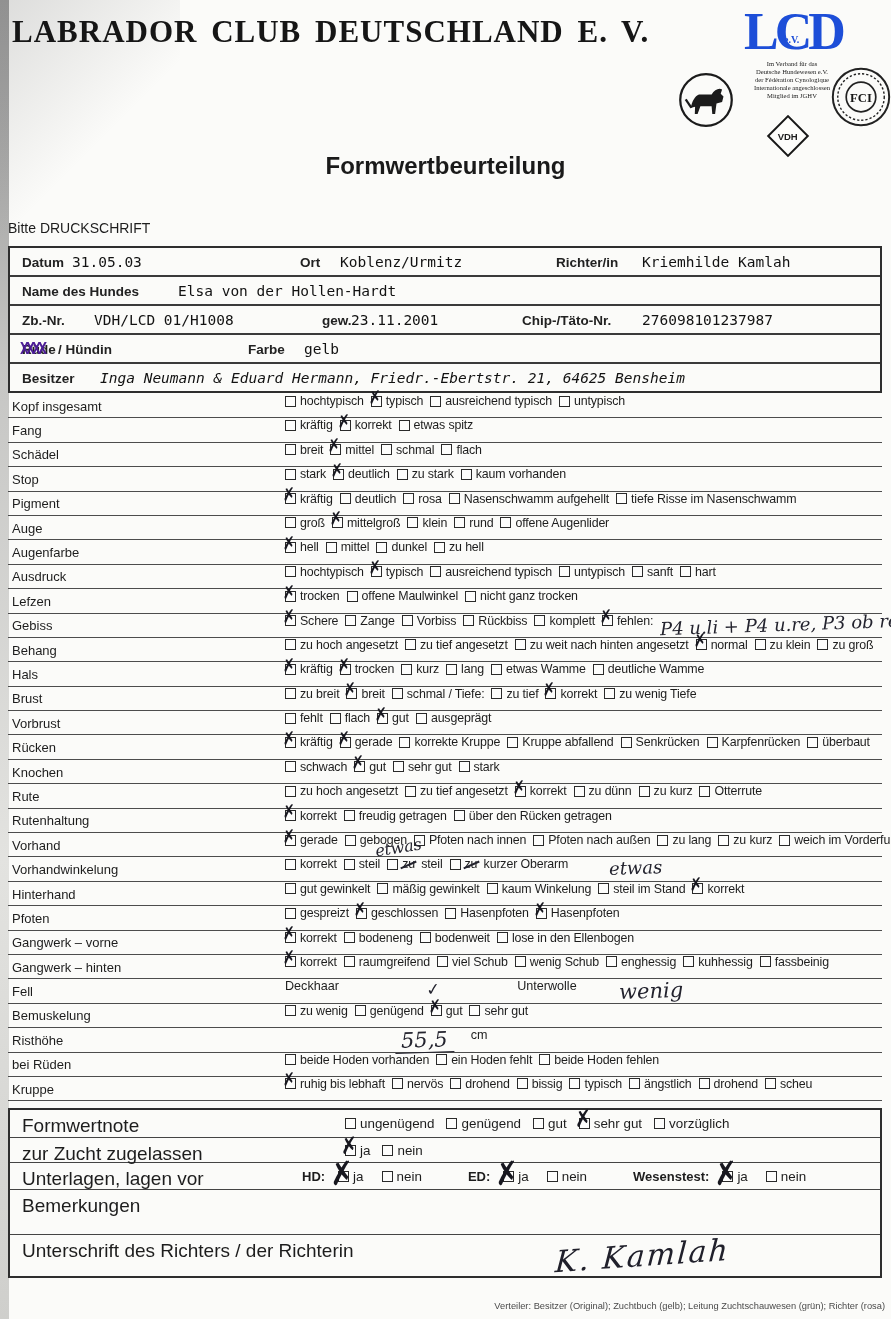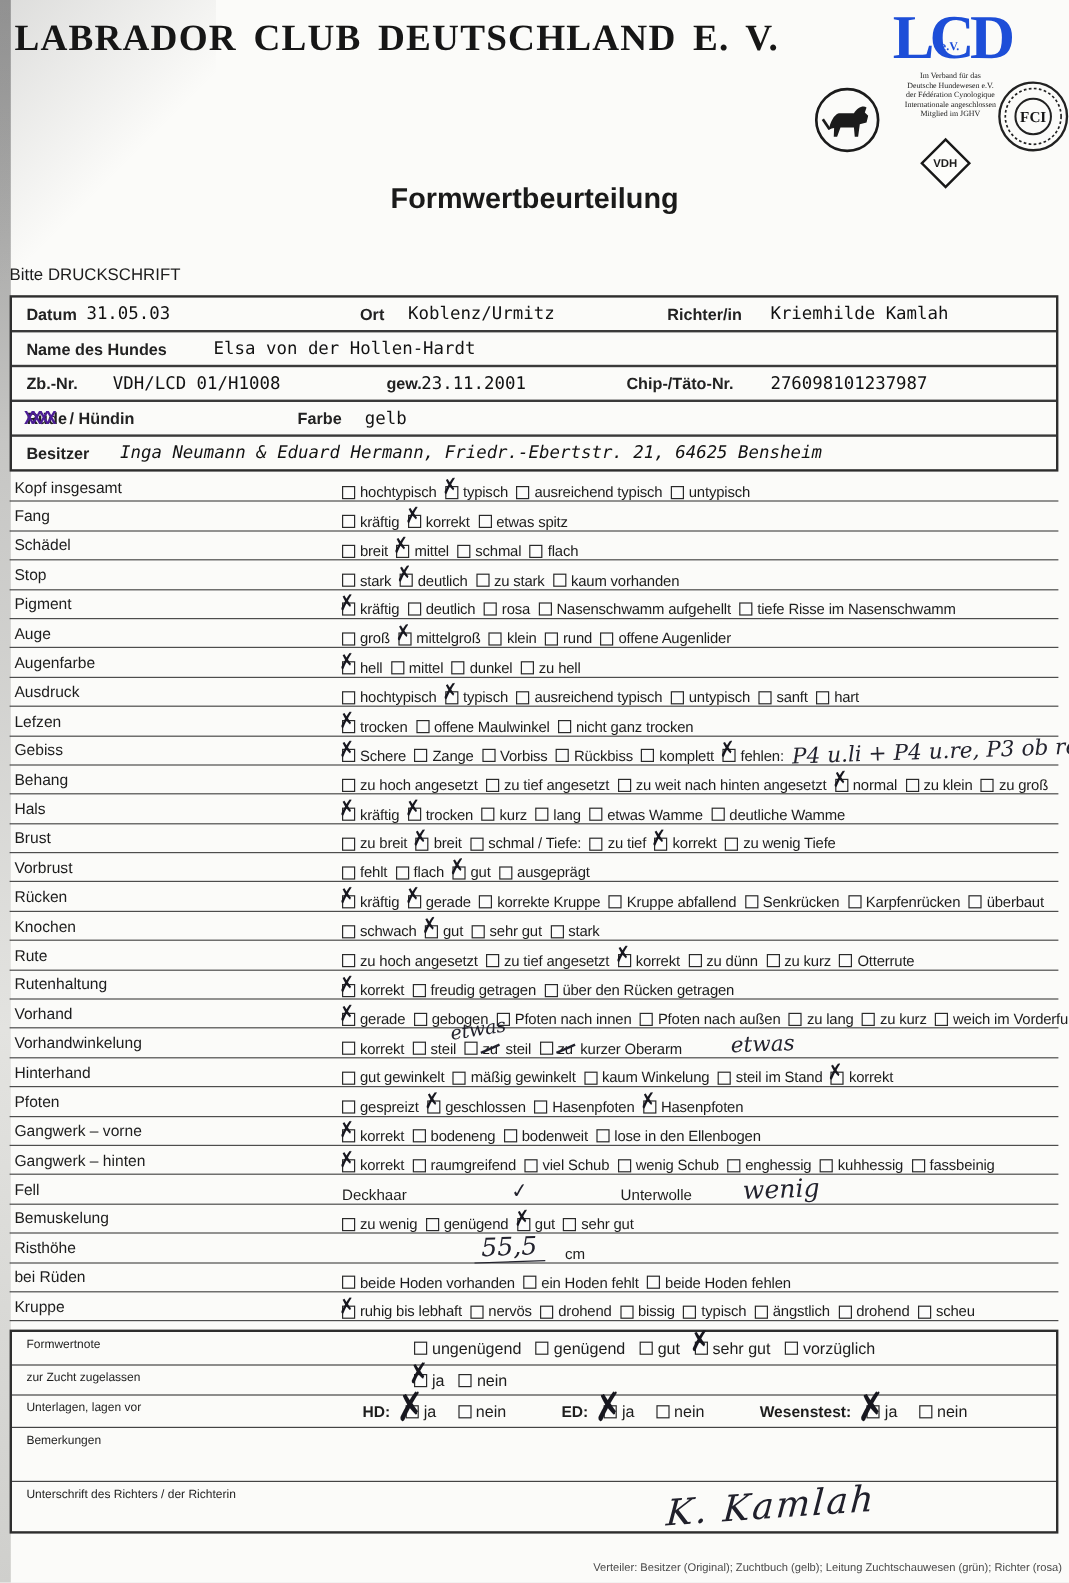--- a/index.html
+++ b/index.html
@@ -36,21 +36,21 @@
   .ilabel{font-size:13.5px;color:#222;font-weight:bold;}
   .typed{font-family:"DejaVu Sans Mono","Liberation Mono",monospace;font-size:14.5px;color:#121212;}
   .xover .word{position:relative;}
   .xover .over{position:absolute !important;left:-2px;top:-2px;transform:none !important;
         font-family:"DejaVu Sans Mono",monospace;font-size:15px;letter-spacing:-3px;color:#4c1d95;}
   
   .assess{position:absolute;left:8px;top:394px;width:874px;}
   .arow{position:relative;height:23.4px;border-bottom:1px solid #4d4d4d;}
   .arow .rlabel{position:absolute;left:4px;top:50%;transform:translateY(-50%);
         font-size:13px;white-space:nowrap;}
-  .opts{position:absolute;left:277px;top:0;bottom:0;display:flex;align-items:flex-end;
+  .opts{position:absolute;left:277px;top:0;bottom:0;display:flex;align-items:flex-start;
         white-space:nowrap;}
   .opt{display:inline-flex;align-items:center;font-size:12.4px;letter-spacing:-0.15px;
         position:relative;margin-right:7px;}
   .box{width:11px;height:11px;border:1.3px solid #2a2a2a;display:inline-block;position:relative;
         margin-right:4px;flex:none;background:#fdfdfc;box-sizing:border-box;}
   .x{position:absolute;left:-4px;top:-8px;font-size:17px;line-height:1;color:#17171f;
         transform:rotate(-8deg);font-family:"DejaVu Sans",sans-serif;font-weight:bold;z-index:2;}
   .x.big{font-size:22px;left:-6px;top:-11px;}
   .x.huge{font-size:31px;left:-10px;top:-14px;}
   .ink{font-family:"DejaVu Serif",serif;font-style:italic;font-size:16px;color:#23232e;
@@ -62,21 +62,21 @@
         transform:rotate(-6deg);margin-right:7px;}
   .ptext{font-size:12.6px;margin-right:7px;}
   .ptext.b{font-weight:bold;font-size:13px;}
   .struck{position:relative;margin-right:3px;}
   .struck::before{content:"";position:absolute;left:-2px;right:-2px;top:45%;height:0;
         border-top:2px solid #23232e;transform:rotate(-24deg);}
   .note-above{position:absolute;left:-12px;top:-19px;z-index:3;transform:rotate(-9deg);}
   
   .res-row{position:relative;border-bottom:1.5px solid #444;}
   .res-row:last-child{border-bottom:none;}
-  .res-row .rlabel{position:absolute;left:12px;top:5px;font-size:10px;white-space:nowrap;}
+  .res-row .rlabel{position:absolute;left:12px;top:5px;font-size:19px;white-space:nowrap;}
   .res-row .opts{left:0;display:flex;align-items:center;}
   .res-row .opt{font-size:13.4px;letter-spacing:0;margin-right:12px;}
   .signature{font-family:"DejaVu Serif",serif;font-style:italic;font-size:30px;color:#20202b;
         transform:rotate(-4deg) skewX(-8deg);letter-spacing:2px;display:inline-block;}
   .footer{position:absolute;right:6px;top:1301px;font-size:9.3px;color:#4a4a4a;}
 </style>
 </head>
 <body>
 
 <div class="page">

